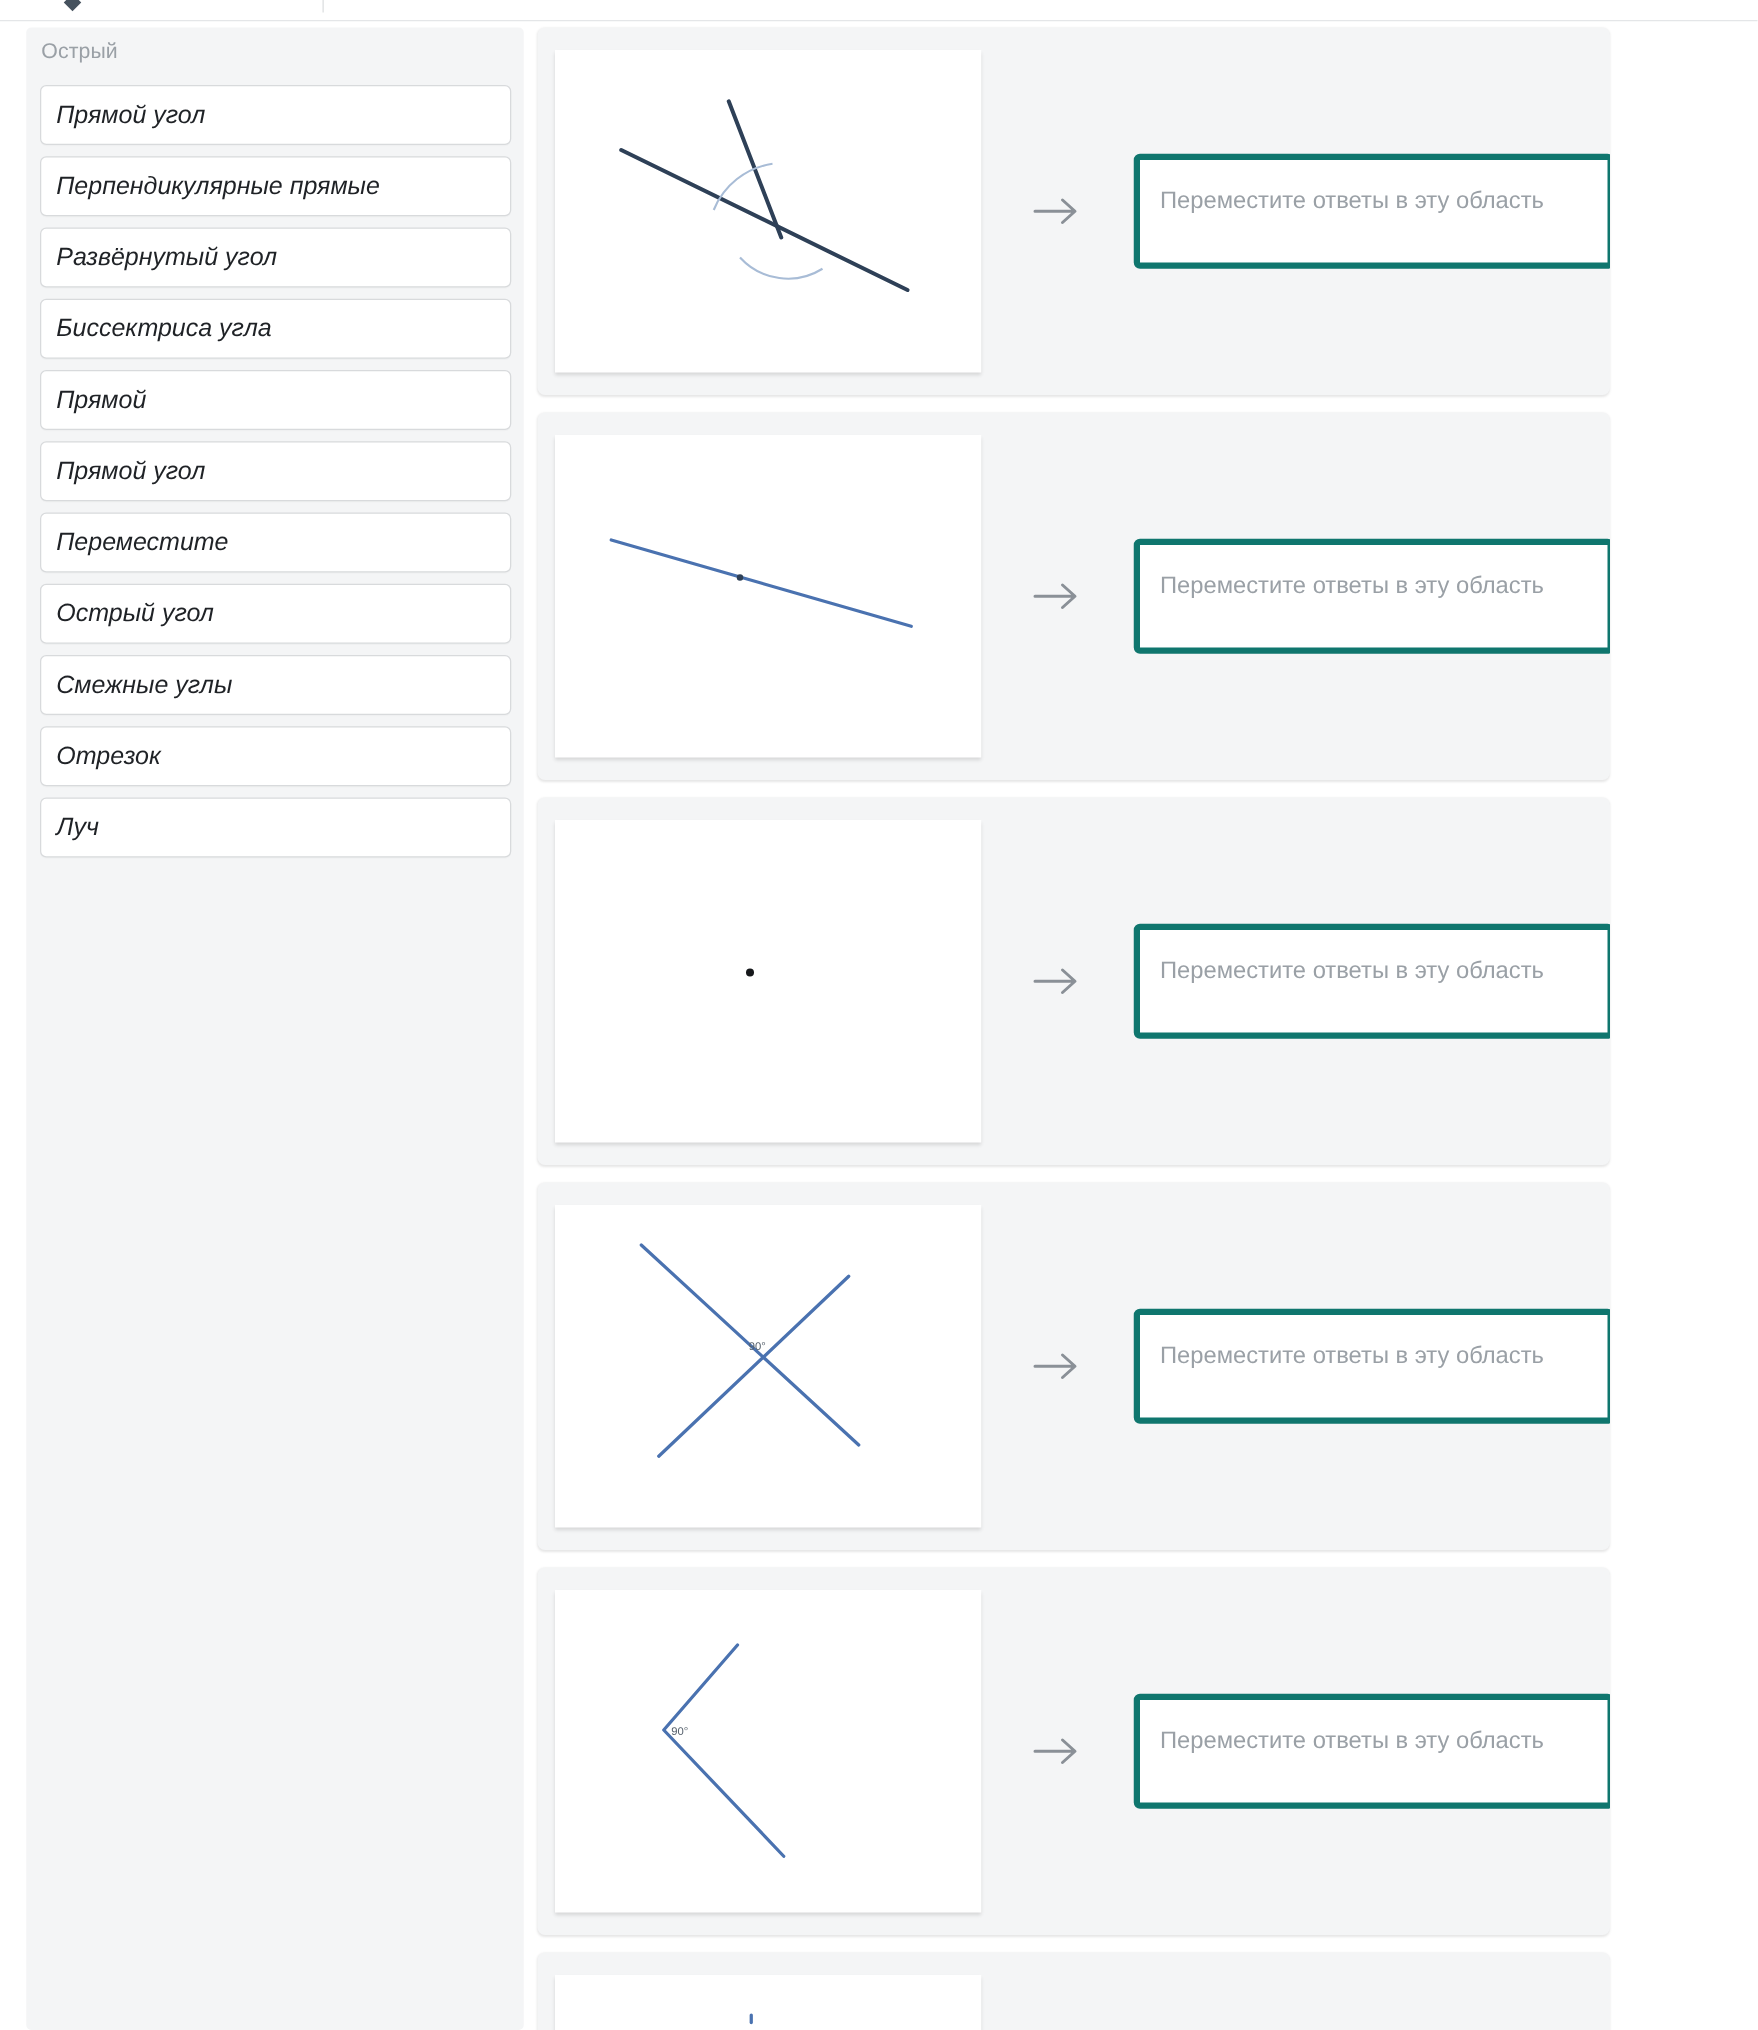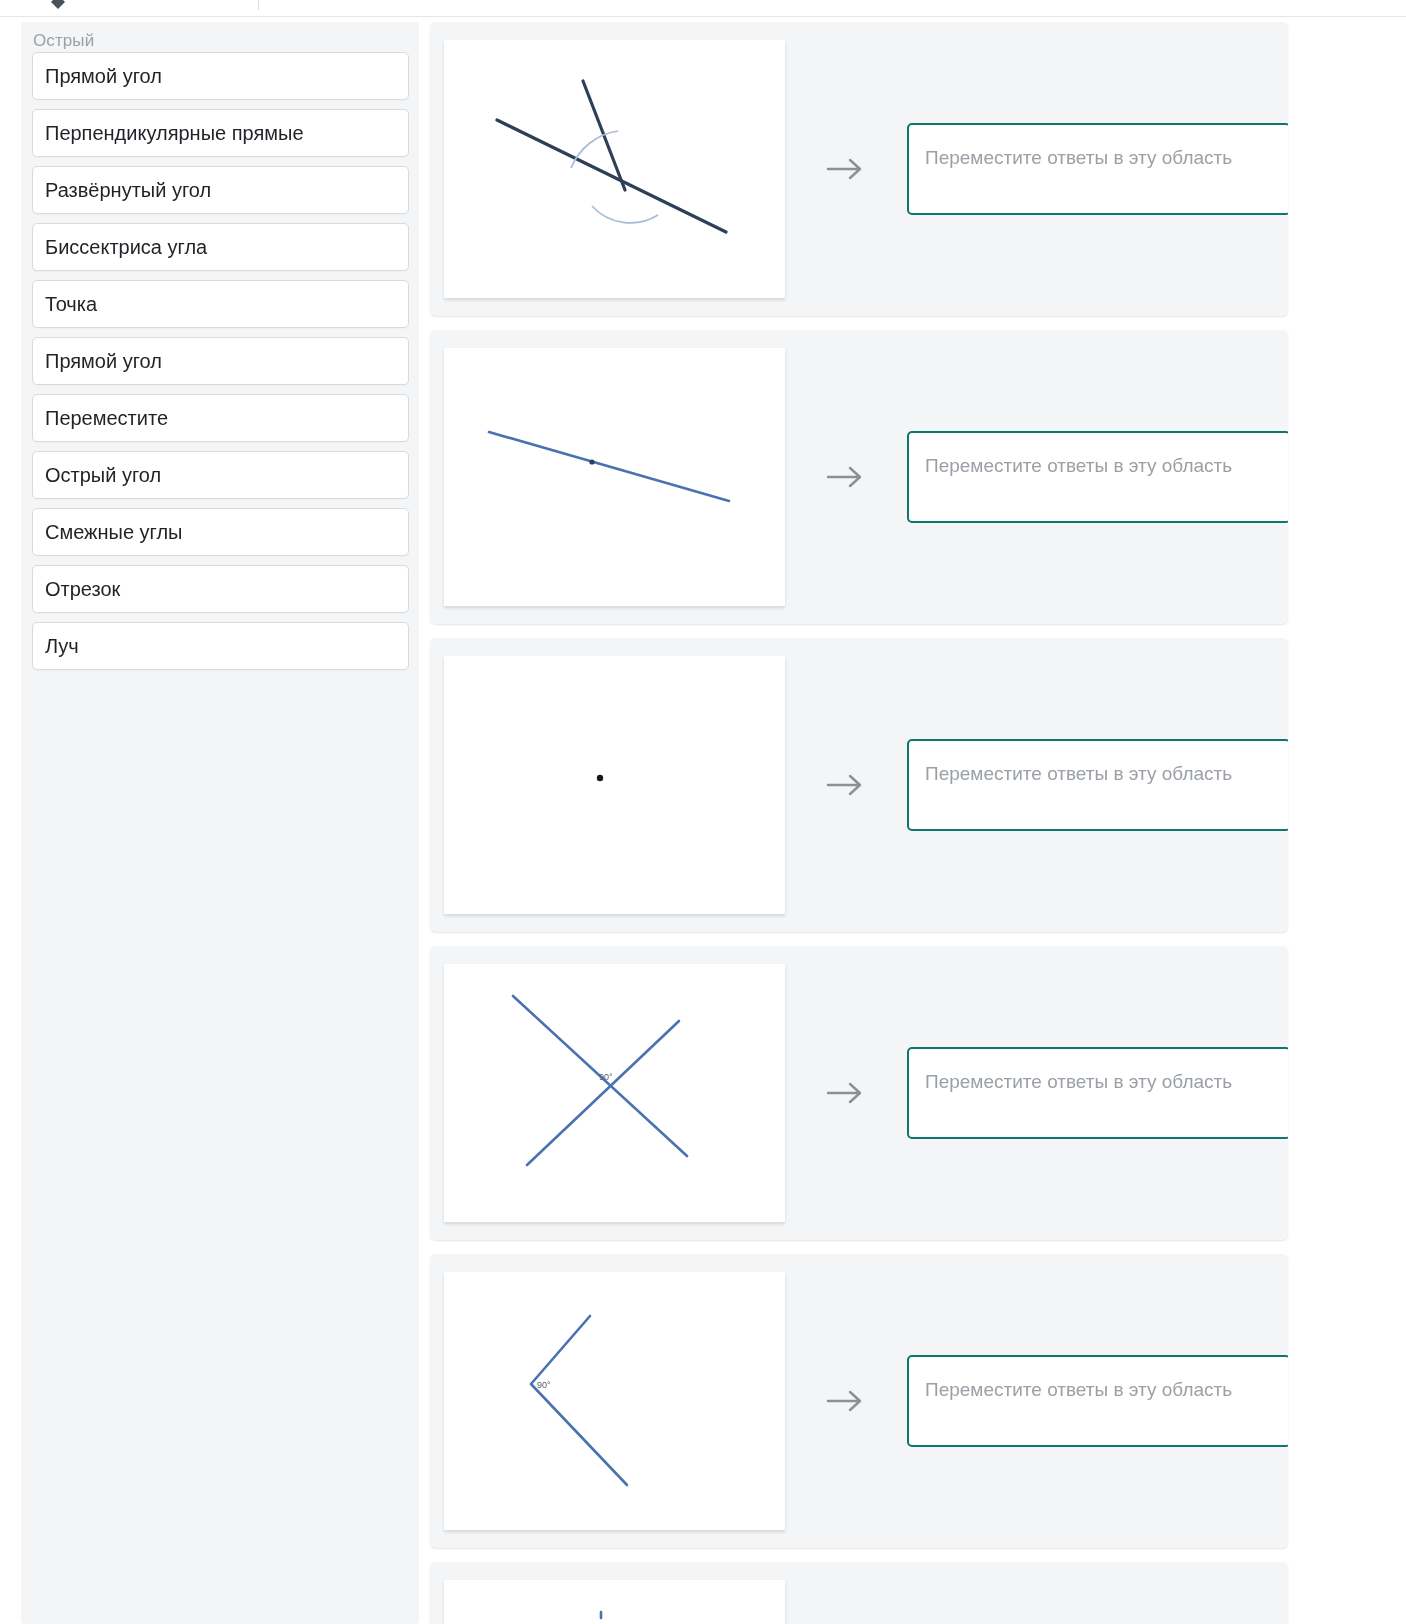--- a/index.html
+++ b/index.html
@@ -55,22 +55,23 @@
     position: absolute;
     left: 12px;
     top: 9px;
     font-size: 17px;
     color: #9aa0a6;
     letter-spacing: 0.1px;
   }
   .answers-list {
     position: absolute;
     left: 11px;
-    top: 30px;
+    top: 46px;
     width: 377px;
+    font-style: italic;
   }
   .answer-chip {
     height: 48px;
     margin-bottom: 9px;
     background: #ffffff;
     border: 1px solid #d8dadc;
     border-radius: 5px;
     display: flex;
     align-items: center;
     padding-left: 12px;
@@ -120,21 +121,21 @@
   }
   .arrow-wrap svg { display: block; }
 
   .dropzone {
     flex: 0 0 auto;
     align-self: center;
     width: 384px;
     min-height: 92px;
     margin-right: 13px;
     background: #ffffff;
-    border: 2px solid #0f766e;
+    border: 5px solid #0f766e;
     border-radius: 5px;
     padding: 14px 16px 14px 16px;
     font-size: 19px;
     line-height: 37px;
     color: #9aa0a6;
   }
 </style>
 </head>
 <body>
 
@@ -147,21 +148,21 @@
   <span class="topbar-divider"></span>
 </div>
 
 <div class="answers-panel">
   <div class="answers-title">Острый</div>
   <div class="answers-list">
     <div class="answer-chip">Прямой угол</div>
     <div class="answer-chip">Перпендикулярные прямые</div>
     <div class="answer-chip">Развёрнутый угол</div>
     <div class="answer-chip">Биссектриса угла</div>
-    <div class="answer-chip">Точка</div>
+    <div class="answer-chip">Прямой</div>
     <div class="answer-chip">Прямой угол</div>
     <div class="answer-chip">Переместите</div>
     <div class="answer-chip">Острый угол</div>
     <div class="answer-chip">Смежные углы</div>
     <div class="answer-chip">Отрезок</div>
     <div class="answer-chip">Луч</div>
   </div>
 </div>
 
 <div class="cards">

